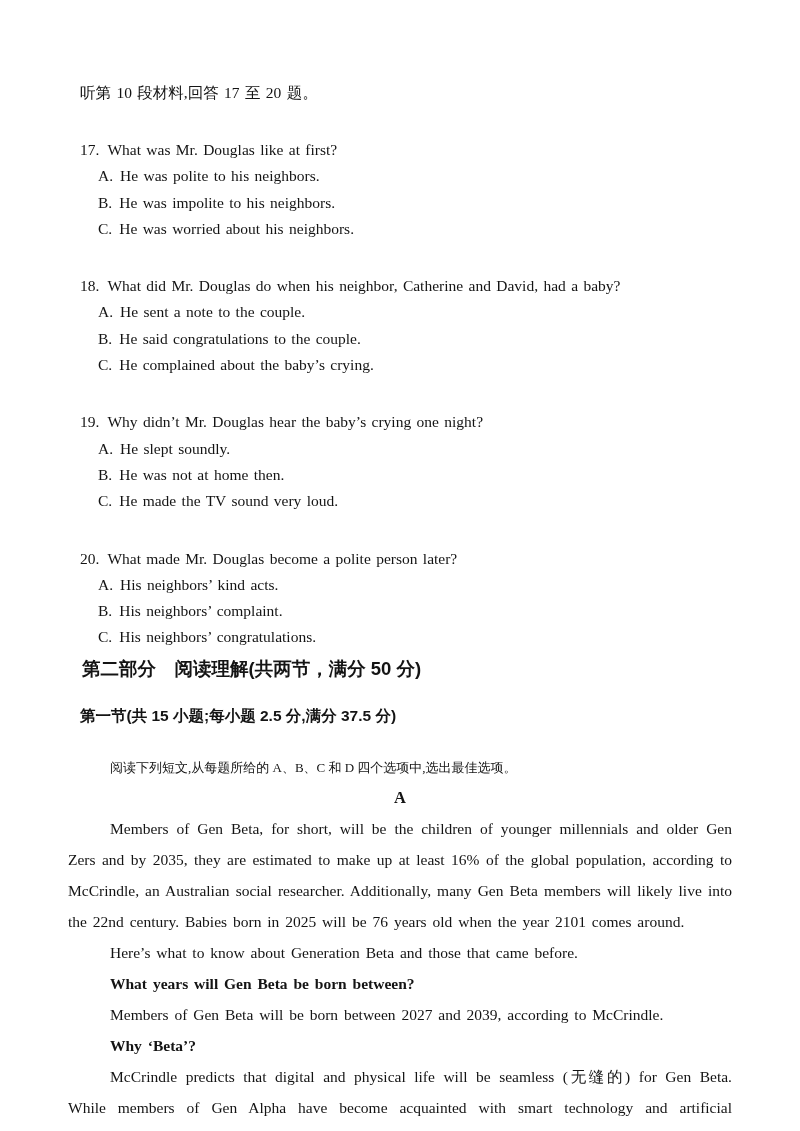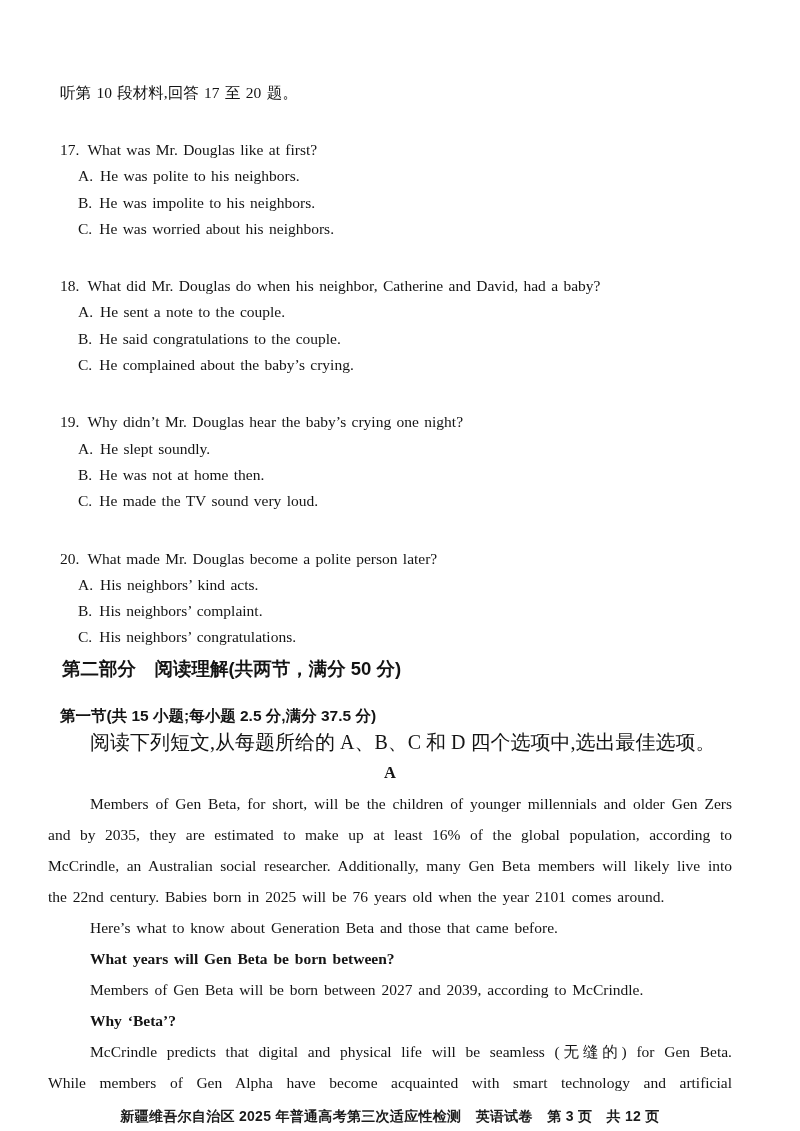--- a/index.html
+++ b/index.html
@@ -5,21 +5,21 @@
   html,body{margin:0;padding:0;}
   body{
     width:800px;height:1131px;
     background:#ffffff;color:#141414;
     font-family:"Liberation Serif","DejaVu Serif",serif;
     overflow:hidden;
   }
   .page{
     box-sizing:border-box;
     width:800px;height:876px;
-    padding:80px 68px 0 48px;
+    padding:80px 68px 0 68px;
   }
   
   .listening-note{
     font-size:15.5px;line-height:26px;
     padding-left:12px;word-spacing:1.5px;
   }
   .q-block{font-size:15.5px;line-height:26.3px;word-spacing:1.5px;}
   .q-line{padding-left:12px;margin-top:31px;}
   .q-num{margin-right:8px;}
   .opt-line{padding-left:30px;}
@@ -29,22 +29,22 @@
     font-family:"Liberation Sans","DejaVu Sans",sans-serif;
     font-weight:bold;font-size:18.5px;line-height:28px;
     margin-top:4px;padding-left:14px;
   }
   .sec-heading{
     font-family:"Liberation Sans","DejaVu Sans",sans-serif;
     font-weight:bold;font-size:15.5px;line-height:27px;
     margin-top:19px;padding-left:12px;
   }
   .read-instruction{
-    font-size:20px;line-height:27px;
-    padding-left:12px;text-indent:30px;
+    font-size:13px;line-height:27px;
+    padding-left:12px;text-indent:30px;margin-top:25px;
   }
   .passage-label{
     font-weight:bold;font-size:16.5px;line-height:30px;
     text-align:center;margin-top:2px;
   }
   
   .para{
     font-size:15.5px;line-height:31px;
     text-align:justify;word-spacing:2px;
     text-indent:42px;

